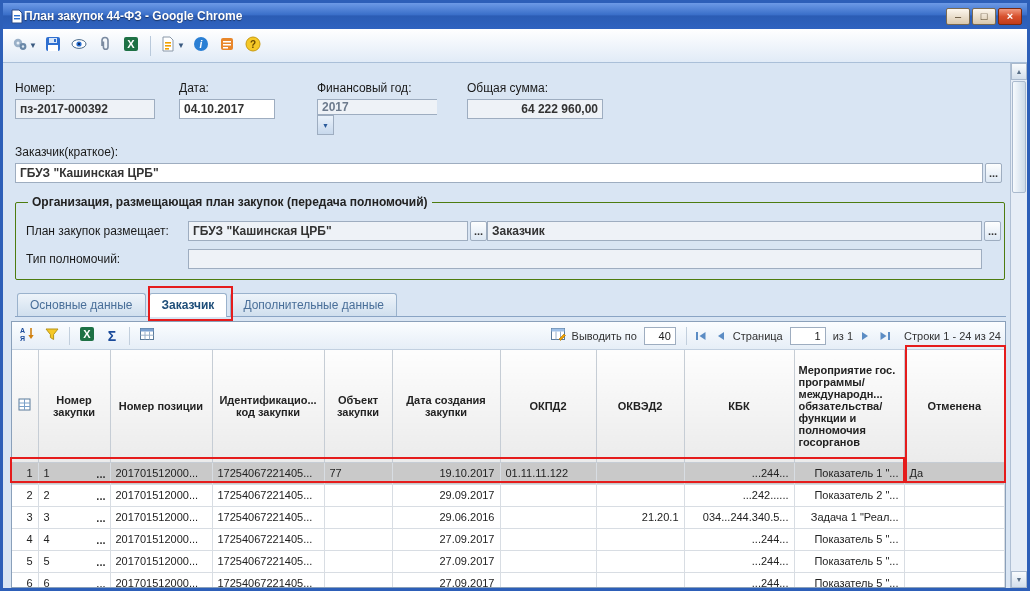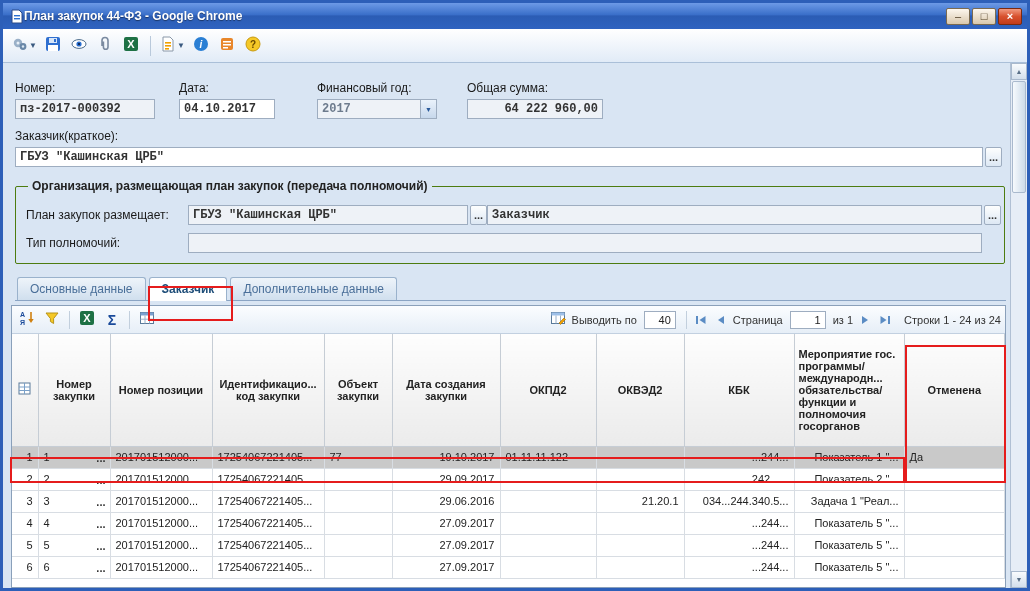--- a/index.html
+++ b/index.html
@@ -35,25 +35,25 @@
   .sb-btn{height:17px;background:linear-gradient(#f9fbfd,#d3dfec);border:1px solid #a9b9cd;
     font-size:7px;color:#5a7088;display:flex;align-items:center;justify-content:center;}
   .sb-thumb{height:112px;margin:1px;border:1px solid #a9b9cd;border-radius:2px;
     background:linear-gradient(90deg,#f6fafd,#cddbe9);}
   .sb-fill{flex:1}
 
   
   .field-row{display:flex;margin-left:4px;flex:0 0 auto;}
   .field label,.block-label{display:block;font-size:12px;color:#1a1a1a;margin-bottom:4px;white-space:nowrap;}
   .input{height:20px;background:#fff;border:1px solid #9eadc0;font-size:12px;font-weight:bold;color:#333;
-    padding:0 4px;display:flex;align-items:center;white-space:nowrap;overflow:hidden;font-family:Liberation Mono, monospace;}
+    padding:0 4px;display:flex;align-items:center;white-space:nowrap;overflow:hidden;}
   .input.ro{background:#eef2f7;}
   .input.muted{color:#6d7b8d;}
   .input.right{justify-content:flex-end;}
-  .sel{display:flex;}
+  .sel{display:flex;flex-direction:column;}
   .sel .input{flex:1;border-right:none;}
   .sel-arrow{width:17px;height:20px;border:1px solid #9eadc0;display:flex;align-items:center;justify-content:center;
     background:linear-gradient(#eaf2fb,#c7d8ec);color:#2a5a9a;font-size:7px;}
   .dots{width:17px;height:20px;margin-left:2px;border:1px solid #9eadc0;border-radius:2px;
     background:linear-gradient(#fdfefe,#dde8f4);font-size:11px;font-weight:bold;color:#333;
     display:flex;align-items:center;justify-content:center;line-height:8px;}
   .hrow{display:flex;align-items:center;}
   .block{margin:10px 4px 0 4px;flex:0 0 auto;}
 
   fieldset{border:1px solid #4d7c0f;border-radius:2px;margin:12px 1px 0 4px;padding:4px 3px 10px 10px;flex:0 0 auto;}

